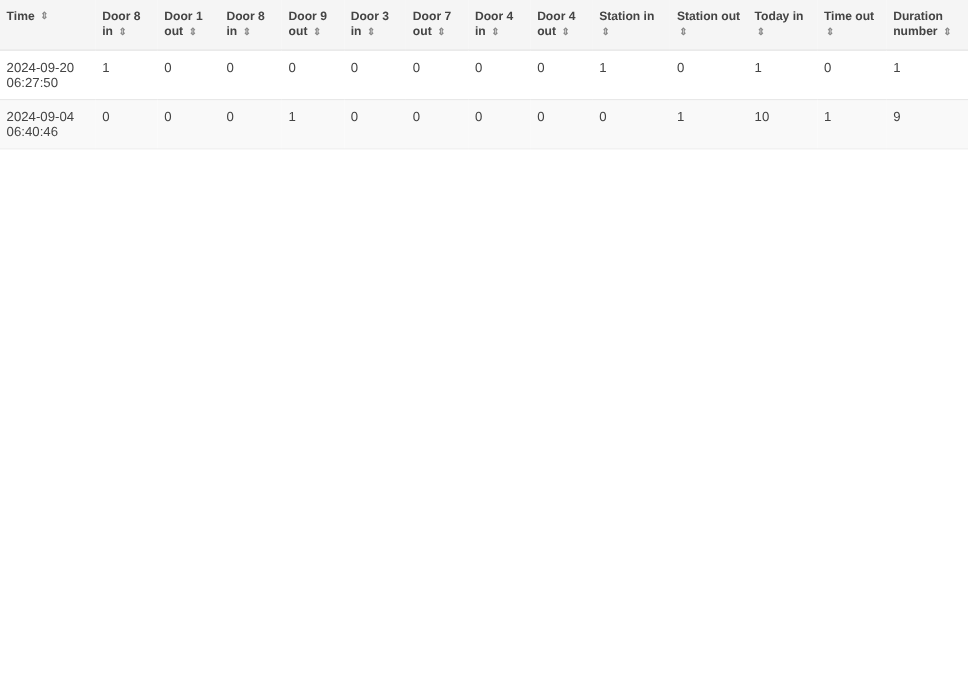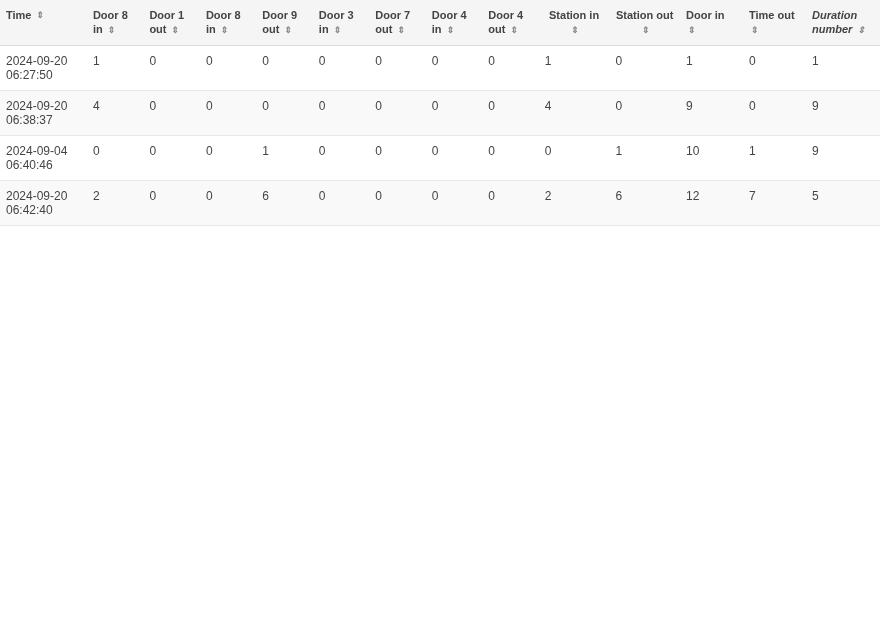--- a/index.html
+++ b/index.html
@@ -56,23 +56,23 @@
       background: #f9f9f9;
     }
     tbody td {
       padding: 8px 6px;
       font-size: 12px;
       color: #444;
       vertical-align: top;
     }
     .col-time { width: 80px; }
     .col-door { width: 52px; }
-    .col-station { width: 65px; text-align: center; }
+    .col-station { width: 65px; }
     .col-today { width: 58px; }
-    .col-duration { width: 68px; font-style: italic; }
+    .col-duration { width: 68px; }
   </style>
 </head>
 <body>
 
 <div class="table-container">
   <table>
     <thead>
       <tr>
         <th class="col-time">
           <span>Time</span>
@@ -112,21 +112,21 @@
         </th>
         <th class="col-station">
           <span>Station in</span>
           <span class="sort-arrows">⇕</span>
         </th>
         <th class="col-station">
           <span>Station out</span>
           <span class="sort-arrows">⇕</span>
         </th>
         <th class="col-today">
-          <span>Door in</span>
+          <span>Today in</span>
           <span class="sort-arrows">⇕</span>
         </th>
         <th class="col-today">
           <span>Time out</span>
           <span class="sort-arrows">⇕</span>
         </th>
         <th class="col-duration">
           <span>Duration number</span>
           <span class="sort-arrows">⇕</span>
         </th>
@@ -143,62 +143,30 @@
           <td>0</td>
           <td>0</td>
           <td>0</td>
           <td>1</td>
           <td>0</td>
           <td>1</td>
           <td>0</td>
           <td>1</td>
         </tr>
         <tr>
-          <td>2024-09-20 06:38:37</td>
-          <td>4</td>
-          <td>0</td>
-          <td>0</td>
-          <td>0</td>
-          <td>0</td>
-          <td>0</td>
-          <td>0</td>
-          <td>0</td>
-          <td>4</td>
-          <td>0</td>
-          <td>9</td>
-          <td>0</td>
-          <td>9</td>
-        </tr>
-        <tr>
           <td>2024-09-04 06:40:46</td>
           <td>0</td>
           <td>0</td>
           <td>0</td>
           <td>1</td>
           <td>0</td>
           <td>0</td>
           <td>0</td>
           <td>0</td>
           <td>0</td>
           <td>1</td>
           <td>10</td>
           <td>1</td>
           <td>9</td>
         </tr>
-        <tr>
-          <td>2024-09-20 06:42:40</td>
-          <td>2</td>
-          <td>0</td>
-          <td>0</td>
-          <td>6</td>
-          <td>0</td>
-          <td>0</td>
-          <td>0</td>
-          <td>0</td>
-          <td>2</td>
-          <td>6</td>
-          <td>12</td>
-          <td>7</td>
-          <td>5</td>
-        </tr>
       </tbody>
   </table>
 </div>
 
 </body></html>

